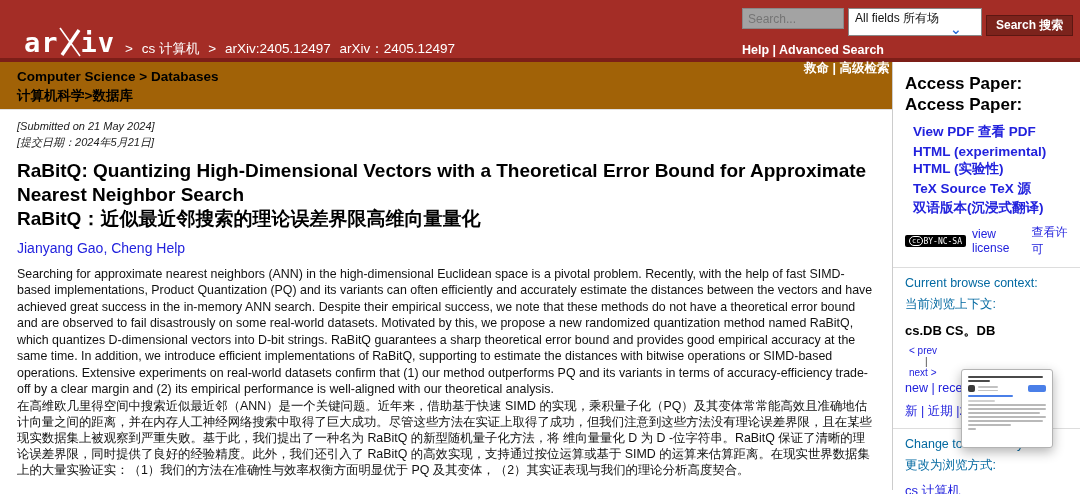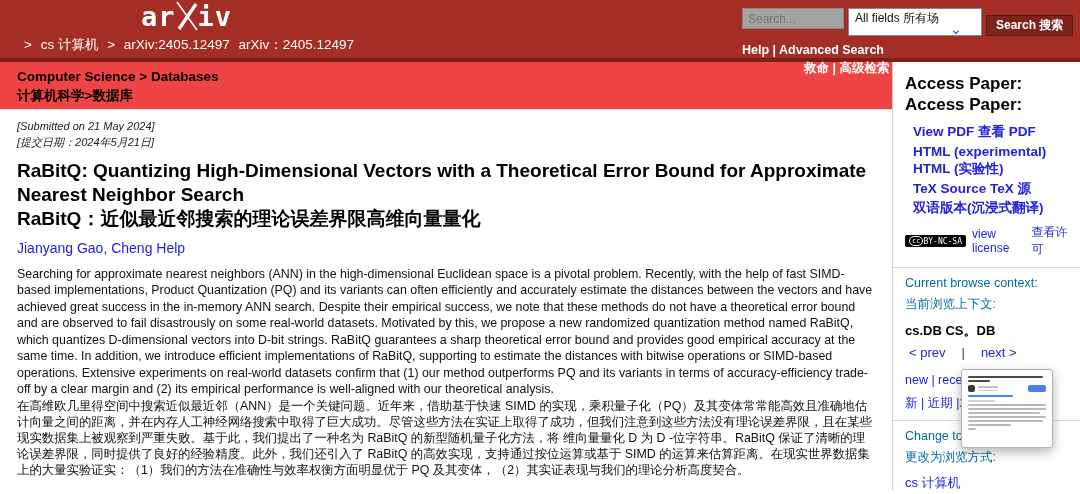--- a/index.html
+++ b/index.html
@@ -8,21 +8,21 @@
     width:1080px; height:494px; overflow:hidden; position:relative;
     background:#fff; font-family:"Liberation Sans","DejaVu Sans",sans-serif;
     color:#111;
   }
   
   .header {
     height:62px; background:#a42d26; border-bottom:4px solid #7c1e18;
     display:flex; justify-content:space-between; color:#fff;
     padding:0 4px 0 24px;
   }
-  .header-left { display:flex; align-items:center;flex-direction:column; }
+  .header-left { display:flex; align-items:flex-end; }
   .logo { display:flex; align-items:center; cursor:pointer; margin-right:10px; }
   .logo .lt {
     font-family:"DejaVu Sans Mono","Liberation Mono",monospace;
     font-size:27px; font-weight:bold; letter-spacing:1px; line-height:1;
   }
   .logo svg { margin:0 -2px; }
   .breadcrumb { font-size:13.5px; padding-top:4px; }
   .breadcrumb span { margin-right:5px; }
   .crumb-link { cursor:pointer; }
   .header-right { width:334px; padding-top:8px; position:relative; }
@@ -44,21 +44,21 @@
     font-weight:bold; line-height:10px; cursor:pointer;
   }
   .help-line { font-size:12.5px; font-weight:bold; margin-top:7px; cursor:pointer; }
   .help-line-zh { font-size:12.5px; font-weight:bold; margin-top:3px; margin-left:62px; cursor:pointer; }
   
   .page { display:flex; height:428px; }
   .main { width:893px; flex:none; border-right:1px solid #ccc; }
   .sidebar { flex:1; padding:4px 10px 0 12px; }
   
   .band {
-    background:#ef4444; border-bottom:1px solid #e0e0e0;
+    background:#a16207; border-bottom:1px solid #e0e0e0;
     padding:4px 17px 6px; line-height:1.15;
   }
   .band div { font-weight:bold; font-size:13.5px; color:#000; padding-top:3px; }
   .submitted { margin:9px 17px 0; font-style:italic; font-size:11px; line-height:1.45; color:#222; }
   .title { margin:8px 17px 0; font-size:19px; font-weight:bold; line-height:1.26; color:#000; }
   .authors { margin:9px 17px 0; font-size:14px; color:#2222dd; cursor:pointer; }
   .abstract { margin:10px 17px 0; font-size:12.4px; line-height:1.33; color:#111; }
   .abstract .zh { margin-top:0; line-height:1.3; }
   
   .access-title { font-size:17px; font-weight:bold; line-height:1.22; width:150px; margin:8px 0 9px; color:#000; }
@@ -71,21 +71,21 @@
     background:#000; color:#fff; border-radius:2px; padding:1px 4px;
     font-family:"DejaVu Sans Mono","Liberation Mono",monospace; font-size:8px;
     display:flex; align-items:center; gap:0; cursor:pointer; flex:none;
   }
   .cc-badge .cc { border:1px solid #fff; border-radius:6px; padding:0 2px; font-size:7px; }
   .license-row a, .blue { color:#2222dd; cursor:pointer; text-decoration:none; }
   .side-div { border:none; border-top:1px solid #ddd; margin:8px -10px 8px -12px; }
   .sec-title { font-size:12.5px; color:#0369a1; margin:3px 0 2px; }
   .sec-title.zh { margin-top:6px; }
   .cat-line { font-weight:bold; font-size:13px; margin:9px 0 5px; color:#000; }
-  .prevnext { display:flex; font-size:13px; margin:2px 0 13px 4px; }
+  .prevnext { display:flex; font-size:10px; margin:2px 0 3px 4px;flex-direction:column; }
   .prevnext .pipe { color:#444; margin:0 16px; }
   .nav-line { font-size:12.5px; margin:2px 0; }
   .nav-line.zh { margin-top:8px; }
   .browse-items { margin-top:8px; }
   .browse-items div { font-size:13px; margin:3px 0; }
   .browse-items .indent { margin-left:24px; }
   
   .popup {
     position:absolute; left:961px; top:369px; width:92px; height:79px;
     background:#fff; border:1px solid #b3b3b3; border-radius:3px;

